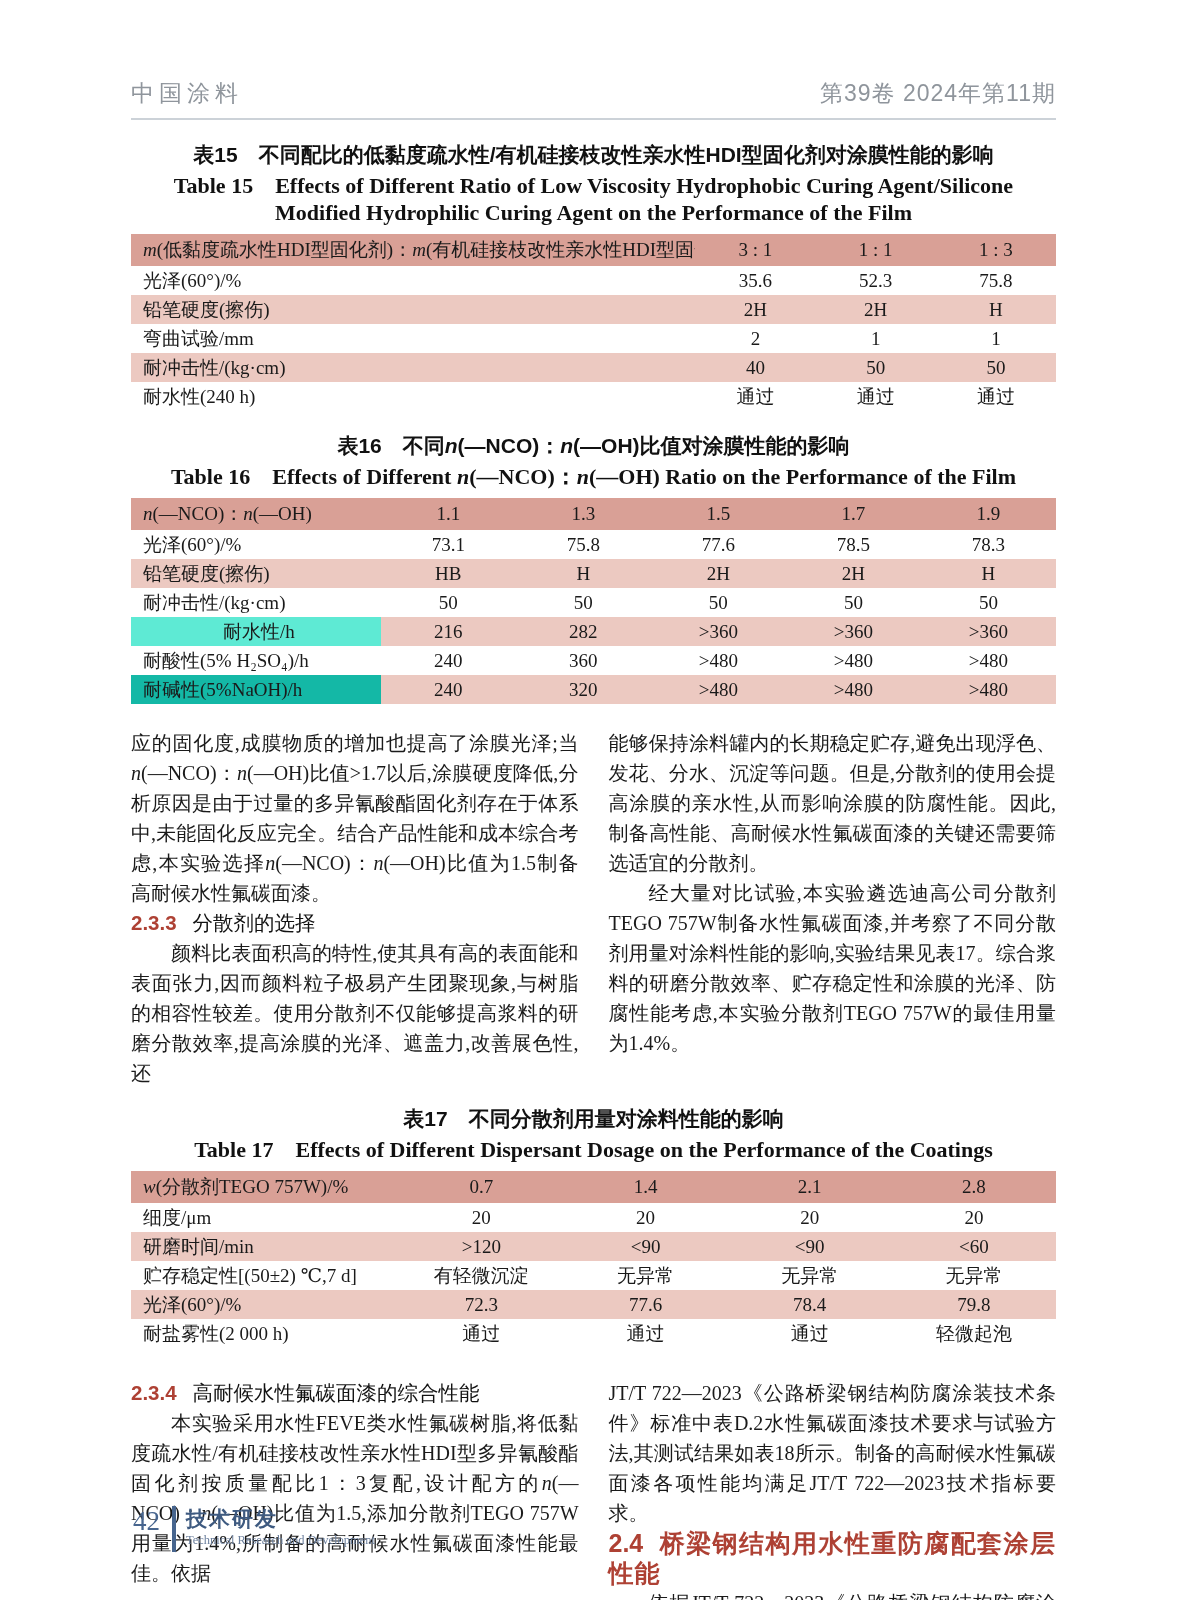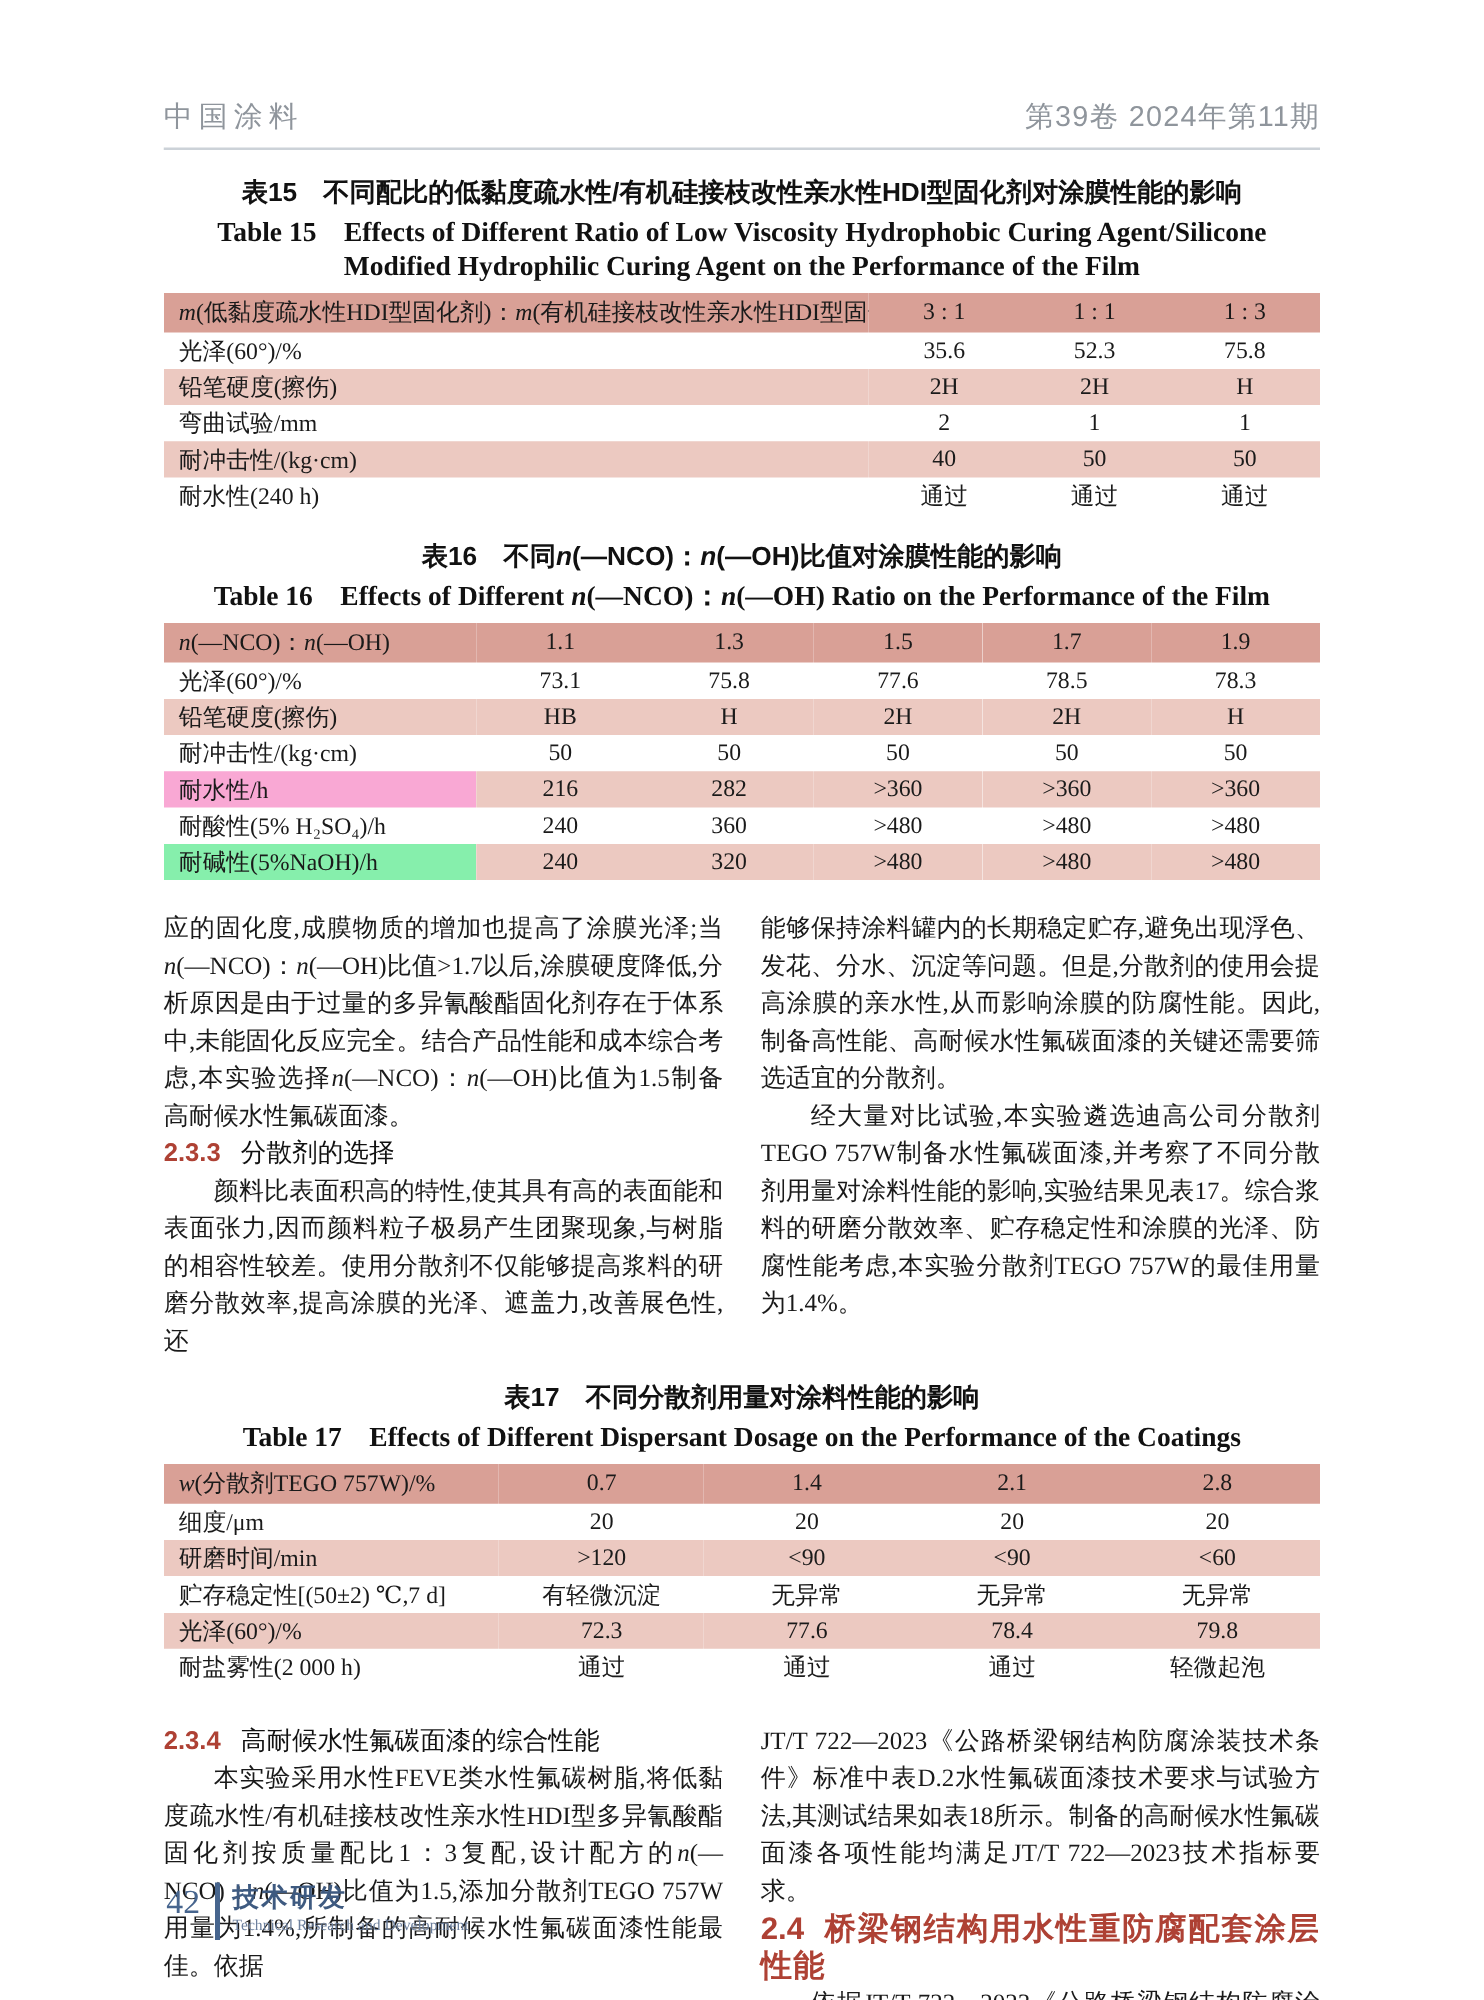--- a/index.html
+++ b/index.html
@@ -188,37 +188,37 @@
             </tr>
             <tr>
               <td>耐冲击性/(kg·cm)</td>
               <td>50</td>
               <td>50</td>
               <td>50</td>
               <td>50</td>
               <td>50</td>
             </tr>
             <tr>
-              <td style="background: #f9a8d4;">耐水性/h</td>
+              <td style="background: #5eead4; text-align: center;">耐水性/h</td>
               <td style="background: rgb(236, 201, 193);">216</td>
               <td style="background: rgb(236, 201, 193);">282</td>
               <td style="background: rgb(236, 201, 193);">&gt;360</td>
               <td style="background: rgb(236, 201, 193);">&gt;360</td>
               <td style="background: rgb(236, 201, 193);">&gt;360</td>
             </tr>
             <tr>
               <td>耐酸性(5% H₂SO₄)/h</td>
               <td>240</td>
               <td>360</td>
               <td>&gt;480</td>
               <td>&gt;480</td>
               <td>&gt;480</td>
             </tr>
             <tr>
-              <td style="background: #86efac;">耐碱性(5%NaOH)/h</td>
+              <td style="background: #14b8a6;">耐碱性(5%NaOH)/h</td>
               <td style="background: rgb(236, 201, 193);">240</td>
               <td style="background: rgb(236, 201, 193);">320</td>
               <td style="background: rgb(236, 201, 193);">&gt;480</td>
               <td style="background: rgb(236, 201, 193);">&gt;480</td>
               <td style="background: rgb(236, 201, 193);">&gt;480</td>
             </tr>
           </tbody>
         </table>
     </div>
 

